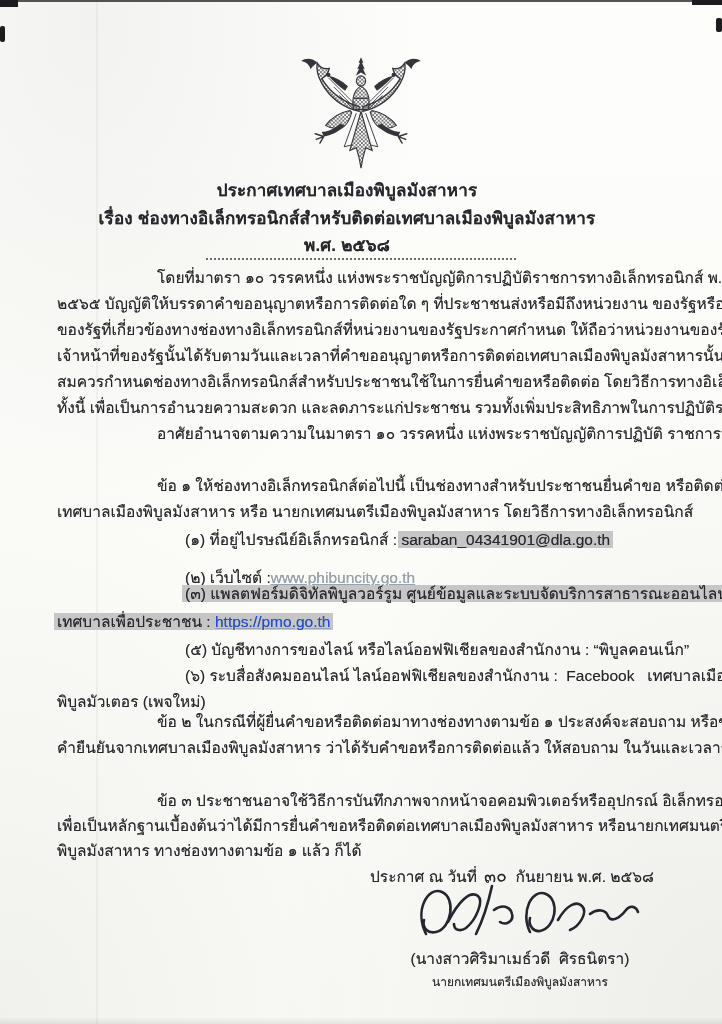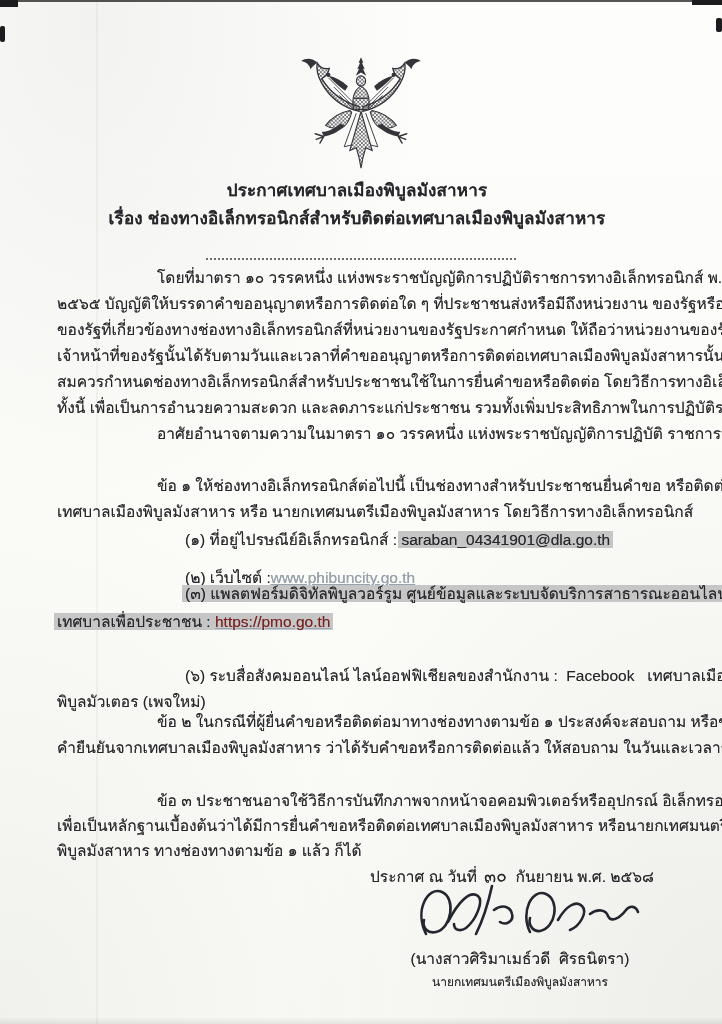--- a/index.html
+++ b/index.html
@@ -20,34 +20,34 @@
   
   .art{position:absolute;background:#1c1c1e;}
   .art-topline{left:0;top:0;width:722px;height:2px;opacity:.75;}
   .art-tl{left:0;top:0;width:18px;height:7px;}
   .art-left-tick{left:0;top:26px;width:5px;height:16px;border-radius:2px;}
   .art-right-tick{left:716px;top:18px;width:6px;height:14px;border-radius:2px;}
   .art-streak{position:absolute;left:96px;top:0;width:2px;height:100%;background:rgba(0,0,0,0.035);}
   .art-bottomband{position:absolute;left:0;bottom:0;width:100%;height:7px;background:linear-gradient(rgba(0,0,0,0),rgba(0,0,0,0.08));}
 
   .emblem{position:absolute;left:291px;top:56px;width:140px;height:120px;}
-  .title-line{position:absolute;left:18px;width:678px;text-align:center;
+  .title-line{position:absolute;left:8px;width:678px;text-align:center;
     font-size:17px;font-weight:600;letter-spacing:.2px;
     text-shadow:0 0 .5px rgba(0,0,0,.45);white-space:pre;}
   .divider{position:absolute;left:206px;top:255px;width:310px;height:3px;
     border-bottom:2px dotted #4a4a4e;opacity:.8;}
 
   .ln{position:absolute;left:57px;font-size:15.5px;line-height:20px;
     white-space:pre;text-shadow:0 0 .5px rgba(0,0,0,.4);}
   .indent{left:157px;}
   .item{left:185px;}
 
   .hl{background:#c6c6c6;box-shadow:3px 0 0 #c6c6c6,-3px 0 0 #c6c6c6;}
   .lk{color:#97a4b0;text-decoration:underline;text-decoration-color:#97a4b0;cursor:pointer;}
-  .hl .lk{color:#7f1d1d;text-align:center;}
+  .hl .lk{color:#1d4ed8;text-align:center;}
 
   .footer-date{position:absolute;left:370px;top:862px;font-size:15.5px;white-space:pre;
     text-shadow:0 0 .5px rgba(0,0,0,.4);}
   .day{display:inline-block;font-size:17.5px;transform:rotate(-5deg);margin:0 9px 0 7px;font-weight:500;}
   .signature{position:absolute;left:408px;top:876px;width:236px;height:72px;}
   .sig-name{position:absolute;left:360px;top:946px;width:320px;text-align:center;
     font-size:15.5px;white-space:pre;text-shadow:0 0 .5px rgba(0,0,0,.4);}
   .sig-title{position:absolute;left:360px;top:972px;width:320px;text-align:center;
     font-size:12px;white-space:pre;text-shadow:0 0 .5px rgba(0,0,0,.4);}
 </style>
@@ -96,39 +96,41 @@
 
     <path d="M75,31 C82,35 85,44 83,56 L67,56 C65,44 68,35 75,31 Z" fill="url(#xh)" stroke="#34343b" stroke-width="1.2"></path>
     <path d="M67,44 L83,44" stroke="#34343b" stroke-width="1.4"></path>
 
     <path d="M75,58 L63,100 L70,97 L73,108 L75,119 L77,108 L80,97 L87,100 Z" fill="url(#xh)" stroke="#34343b" stroke-width="1.2"></path>
     <path d="M70,60 L57,96 L65,94 M80,60 L93,96 L85,94" stroke="#34343b" stroke-width="1" fill="none"></path>
   </svg>
 
   <div class="title-line" style="top:176px">ประกาศเทศบาลเมืองพิบูลมังสาหาร</div>
   <div class="title-line" style="top:204px">เรื่อง ช่องทางอิเล็กทรอนิกส์สำหรับติดต่อเทศบาลเมืองพิบูลมังสาหาร</div>
+  <div class="title-line" style="top:231px">พ.ศ. ๒๕๖๘</div>
   <div class="divider"></div>
 
   <div class="ln indent" style="top:268px">โดยที่มาตรา ๑๐ วรรคหนึ่ง แห่งพระราชบัญญัติการปฏิบัติราชการทางอิเล็กทรอนิกส์ พ.ศ.</div>
   <div class="ln" style="top:294px">๒๕๖๕ บัญญัติให้บรรดาคำขออนุญาตหรือการติดต่อใด ๆ ที่ประชาชนส่งหรือมีถึงหน่วยงาน ของรัฐหรือเจ้าหน้าที่</div>
   <div class="ln" style="top:320px">ของรัฐที่เกี่ยวข้องทางช่องทางอิเล็กทรอนิกส์ที่หน่วยงานของรัฐประกาศกำหนด ให้ถือว่าหน่วยงานของรัฐหรือ</div>
   <div class="ln" style="top:346px">เจ้าหน้าที่ของรัฐนั้นได้รับตามวันและเวลาที่คำขออนุญาตหรือการติดต่อเทศบาลเมืองพิบูลมังสาหารนั้นเข้าสู่ระบบ</div>
   <div class="ln" style="top:372px">สมควรกำหนดช่องทางอิเล็กทรอนิกส์สำหรับประชาชนใช้ในการยื่นคำขอหรือติดต่อ โดยวิธีการทางอิเล็กทรอนิกส์</div>
   <div class="ln" style="top:398px">ทั้งนี้ เพื่อเป็นการอำนวยความสะดวก และลดภาระแก่ประชาชน รวมทั้งเพิ่มประสิทธิภาพในการปฏิบัติราชการ</div>
   <div class="ln indent" style="top:424px">อาศัยอำนาจตามความในมาตรา ๑๐ วรรคหนึ่ง แห่งพระราชบัญญัติการปฏิบัติ ราชการทาง</div>
   <div class="ln indent" style="top:476px">ข้อ ๑ ให้ช่องทางอิเล็กทรอนิกส์ต่อไปนี้ เป็นช่องทางสำหรับประชาชนยื่นคำขอ หรือติดต่อ</div>
   <div class="ln" style="top:502px">เทศบาลเมืองพิบูลมังสาหาร หรือ นายกเทศมนตรีเมืองพิบูลมังสาหาร โดยวิธีการทางอิเล็กทรอนิกส์</div>
 
   <div class="ln item" style="top:530px"><span>(๑) ที่อยู่ไปรษณีย์อิเล็กทรอนิกส์ : </span><span class="hl">saraban_04341901@dla.go.th</span></div>
 
   <div class="ln item" style="top:568px"><span>(๒) เว็บไซต์ :</span><a class="lk">www.phibuncity.go.th</a></div>
 
   <div class="ln item" style="top:584px"><span class="hl">(๓) แพลตฟอร์มดิจิทัลพิบูลวอร์รูม ศูนย์ข้อมูลและระบบจัดบริการสาธารณะออนไลน์ของ</span></div>
   <div class="ln" style="top:612px"><span class="hl"><span>เทศบาลเพื่อประชาชน : </span><a class="lk">https://pmo.go.th</a></span></div>
 
+  <div class="ln item" style="top:640px">(๕) บัญชีทางการของไลน์ หรือไลน์ออฟฟิเชียลของสำนักงาน : “พิบูลคอนเน็ก”</div>
   <div class="ln item" style="top:666px">(๖) ระบสื่อสังคมออนไลน์ ไลน์ออฟฟิเชียลของสำนักงาน :  Facebook   เทศบาลเมือง</div>
   <div class="ln" style="top:692px">พิบูลมัวเตอร (เพจใหม่)</div>
 
   <div class="ln indent" style="top:712px">ข้อ ๒ ในกรณีที่ผู้ยื่นคำขอหรือติดต่อมาทางช่องทางตามข้อ ๑ ประสงค์จะสอบถาม หรือขอรับ</div>
   <div class="ln" style="top:738px">คำยืนยันจากเทศบาลเมืองพิบูลมังสาหาร ว่าได้รับคำขอหรือการติดต่อแล้ว ให้สอบถาม ในวันและเวลาราชการได้</div>
   <div class="ln indent" style="top:791px">ข้อ ๓ ประชาชนอาจใช้วิธีการบันทึกภาพจากหน้าจอคอมพิวเตอร์หรืออุปกรณ์ อิเล็กทรอนิกส์</div>
   <div class="ln" style="top:816px">เพื่อเป็นหลักฐานเบื้องต้นว่าได้มีการยื่นคำขอหรือติดต่อเทศบาลเมืองพิบูลมังสาหาร หรือนายกเทศมนตรีเมือง</div>
   <div class="ln" style="top:841px">พิบูลมังสาหาร ทางช่องทางตามข้อ ๑ แล้ว ก็ได้</div>
 
   <div class="footer-date"><span>ประกาศ ณ วันที่</span><span class="day">๓๐</span><span>กันยายน พ.ศ. ๒๕๖๘</span></div>

